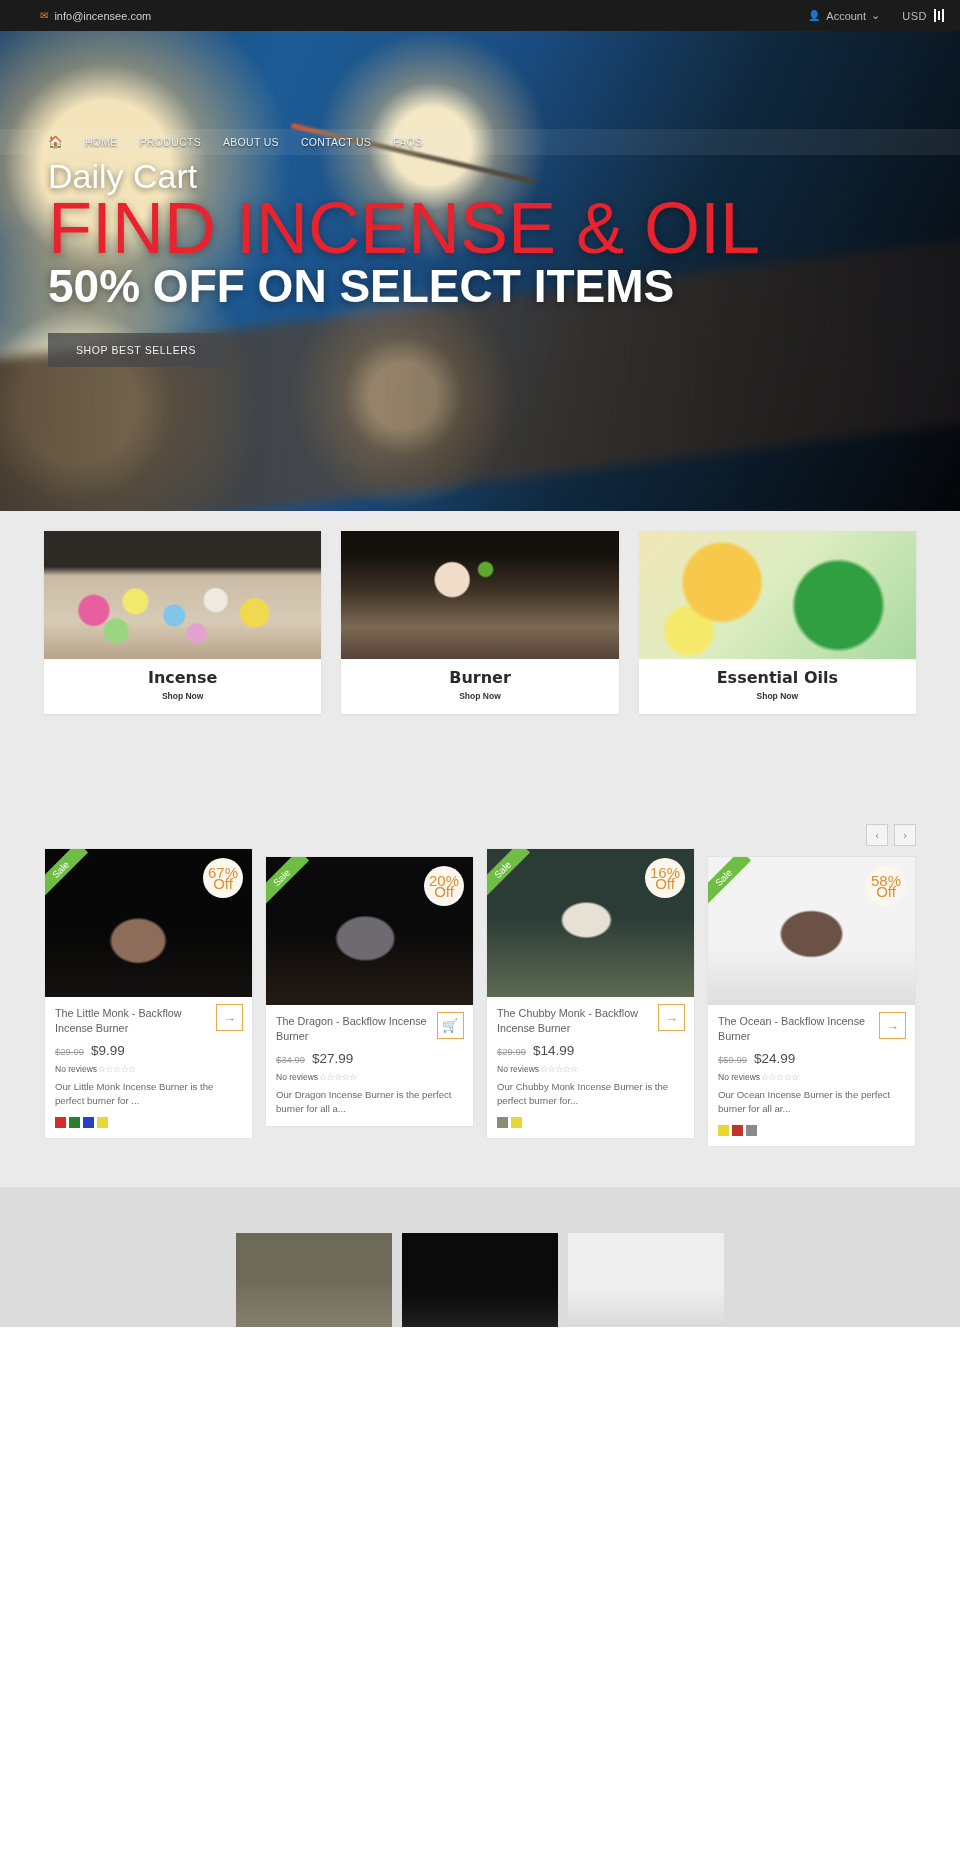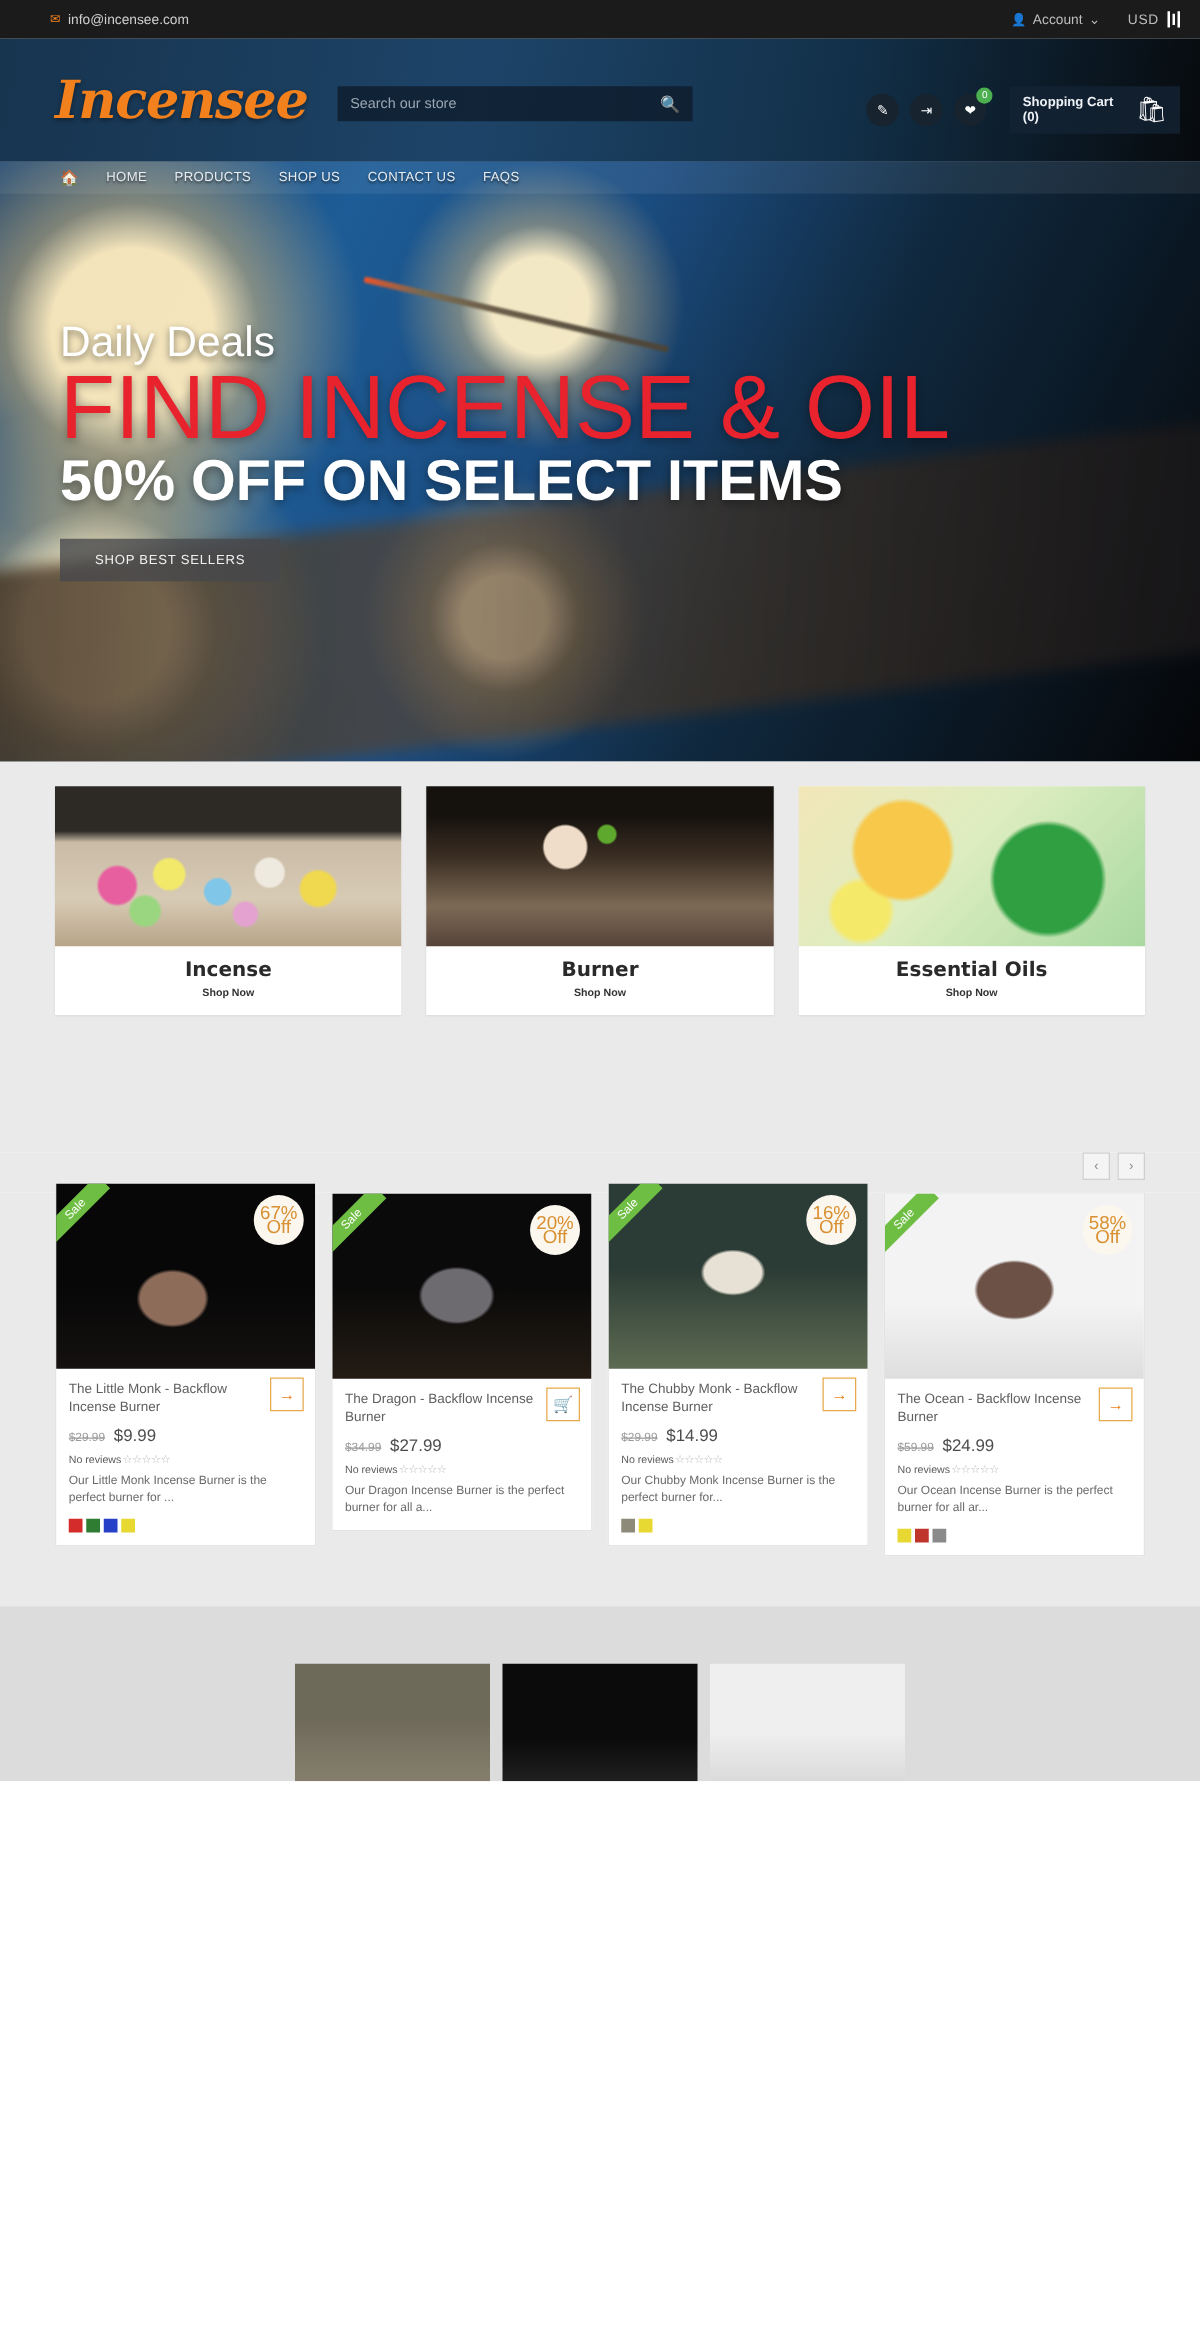--- a/index.html
+++ b/index.html
@@ -295,61 +295,38 @@
         <span class="cur-bars">
             <i></i>
             <i class="mid"></i>
             <i></i>
           </span>
       </div>
     </div>
   </div>
 
   <div style="position:relative;">
-    <div class="header">
-      <div class="logo">Incensee</div>
-
-      <div class="search-wrap">
-        <input type="text" placeholder="Search our store" style="">
-        <button class="search-btn">🔍</button>
-      </div>
-
-      <div class="head-actions">
-        <div class="circ">✎</div>
-        <div class="circ">⇥</div>
-        <div class="circ">❤
-          <span class="badge">0</span>
-        </div>
-        <div class="cart-box">
-          <div>
-            <div class="cart-label">Shopping Cart</div>
-            <div class="cart-count">(0)</div>
-          </div>
-          <span class="bag-ico">🛍</span>
-        </div>
-      </div>
-    </div>
 
     <div class="nav">
       <span class="home-ico">🏠</span>
       <a href="#">HOME</a>
       <a href="#">PRODUCTS</a>
-      <a href="#">SHOP US</a>
+      <a href="#">ABOUT US</a>
       <a href="#">CONTACT US</a>
       <a href="#">FAQS</a>
     </div>
 
     <div class="hero">
       <div class="hero-bg">
         <div class="blue"></div>
         <div class="streak"></div>
         <div class="stick"></div>
       </div>
       <div class="hero-content">
-        <div class="hero-kicker">Daily Deals</div>
+        <div class="hero-kicker">Daily Cart</div>
         <div class="hero-title">FIND INCENSE &amp; OIL</div>
         <div class="hero-sub">50% OFF ON SELECT ITEMS</div>
         <button class="hero-btn">SHOP BEST SELLERS</button>
       </div>
     </div>
   </div>
 
   <div class="cats-section">
     <div class="cats">
       <div class="cat cat-1">

